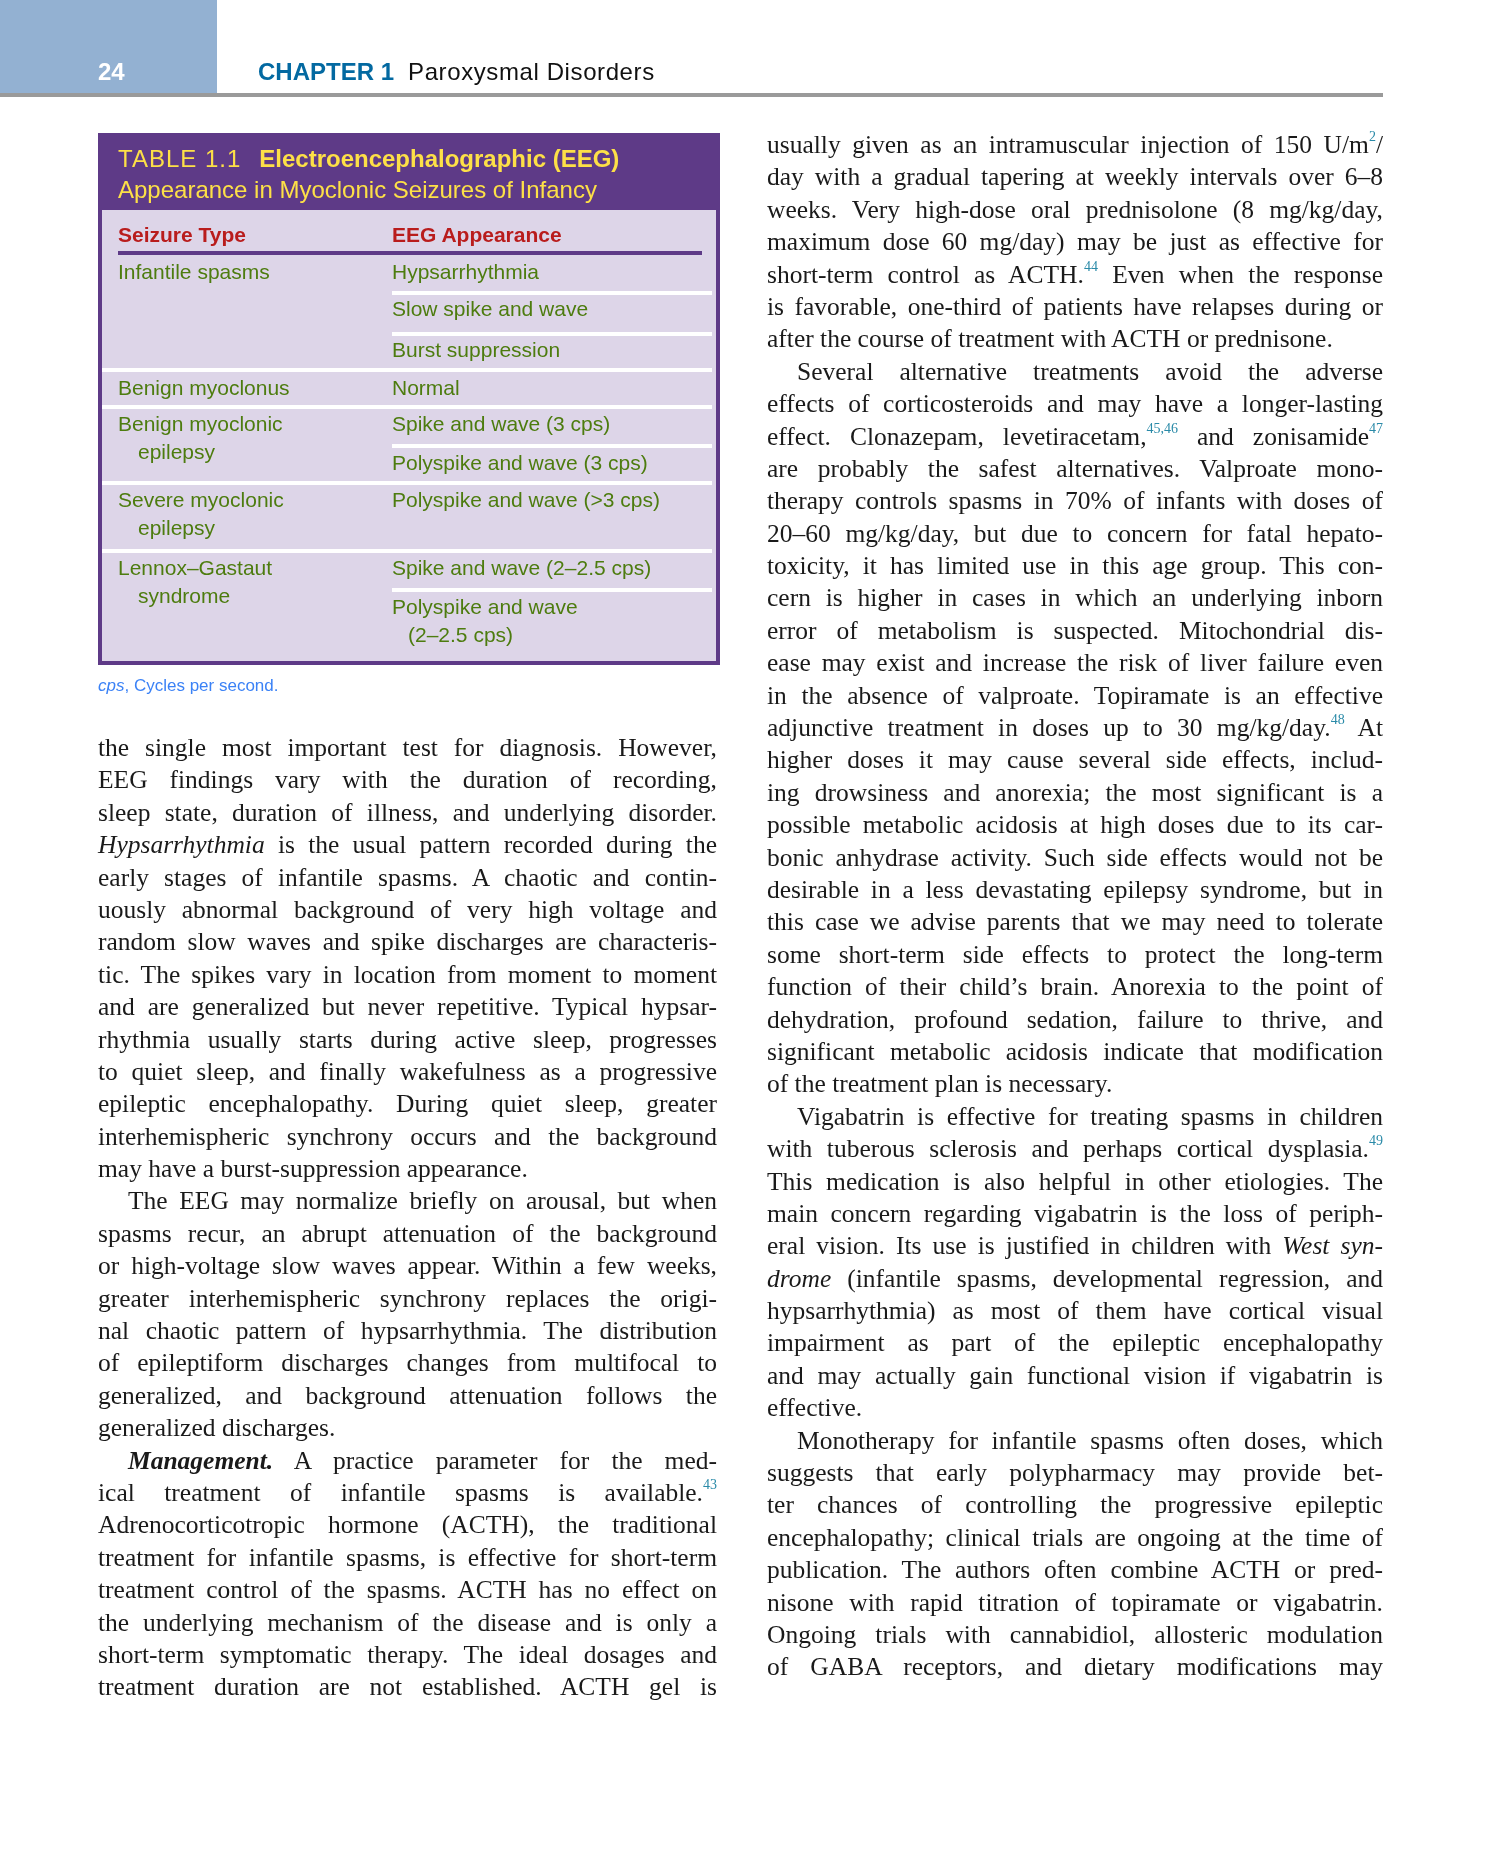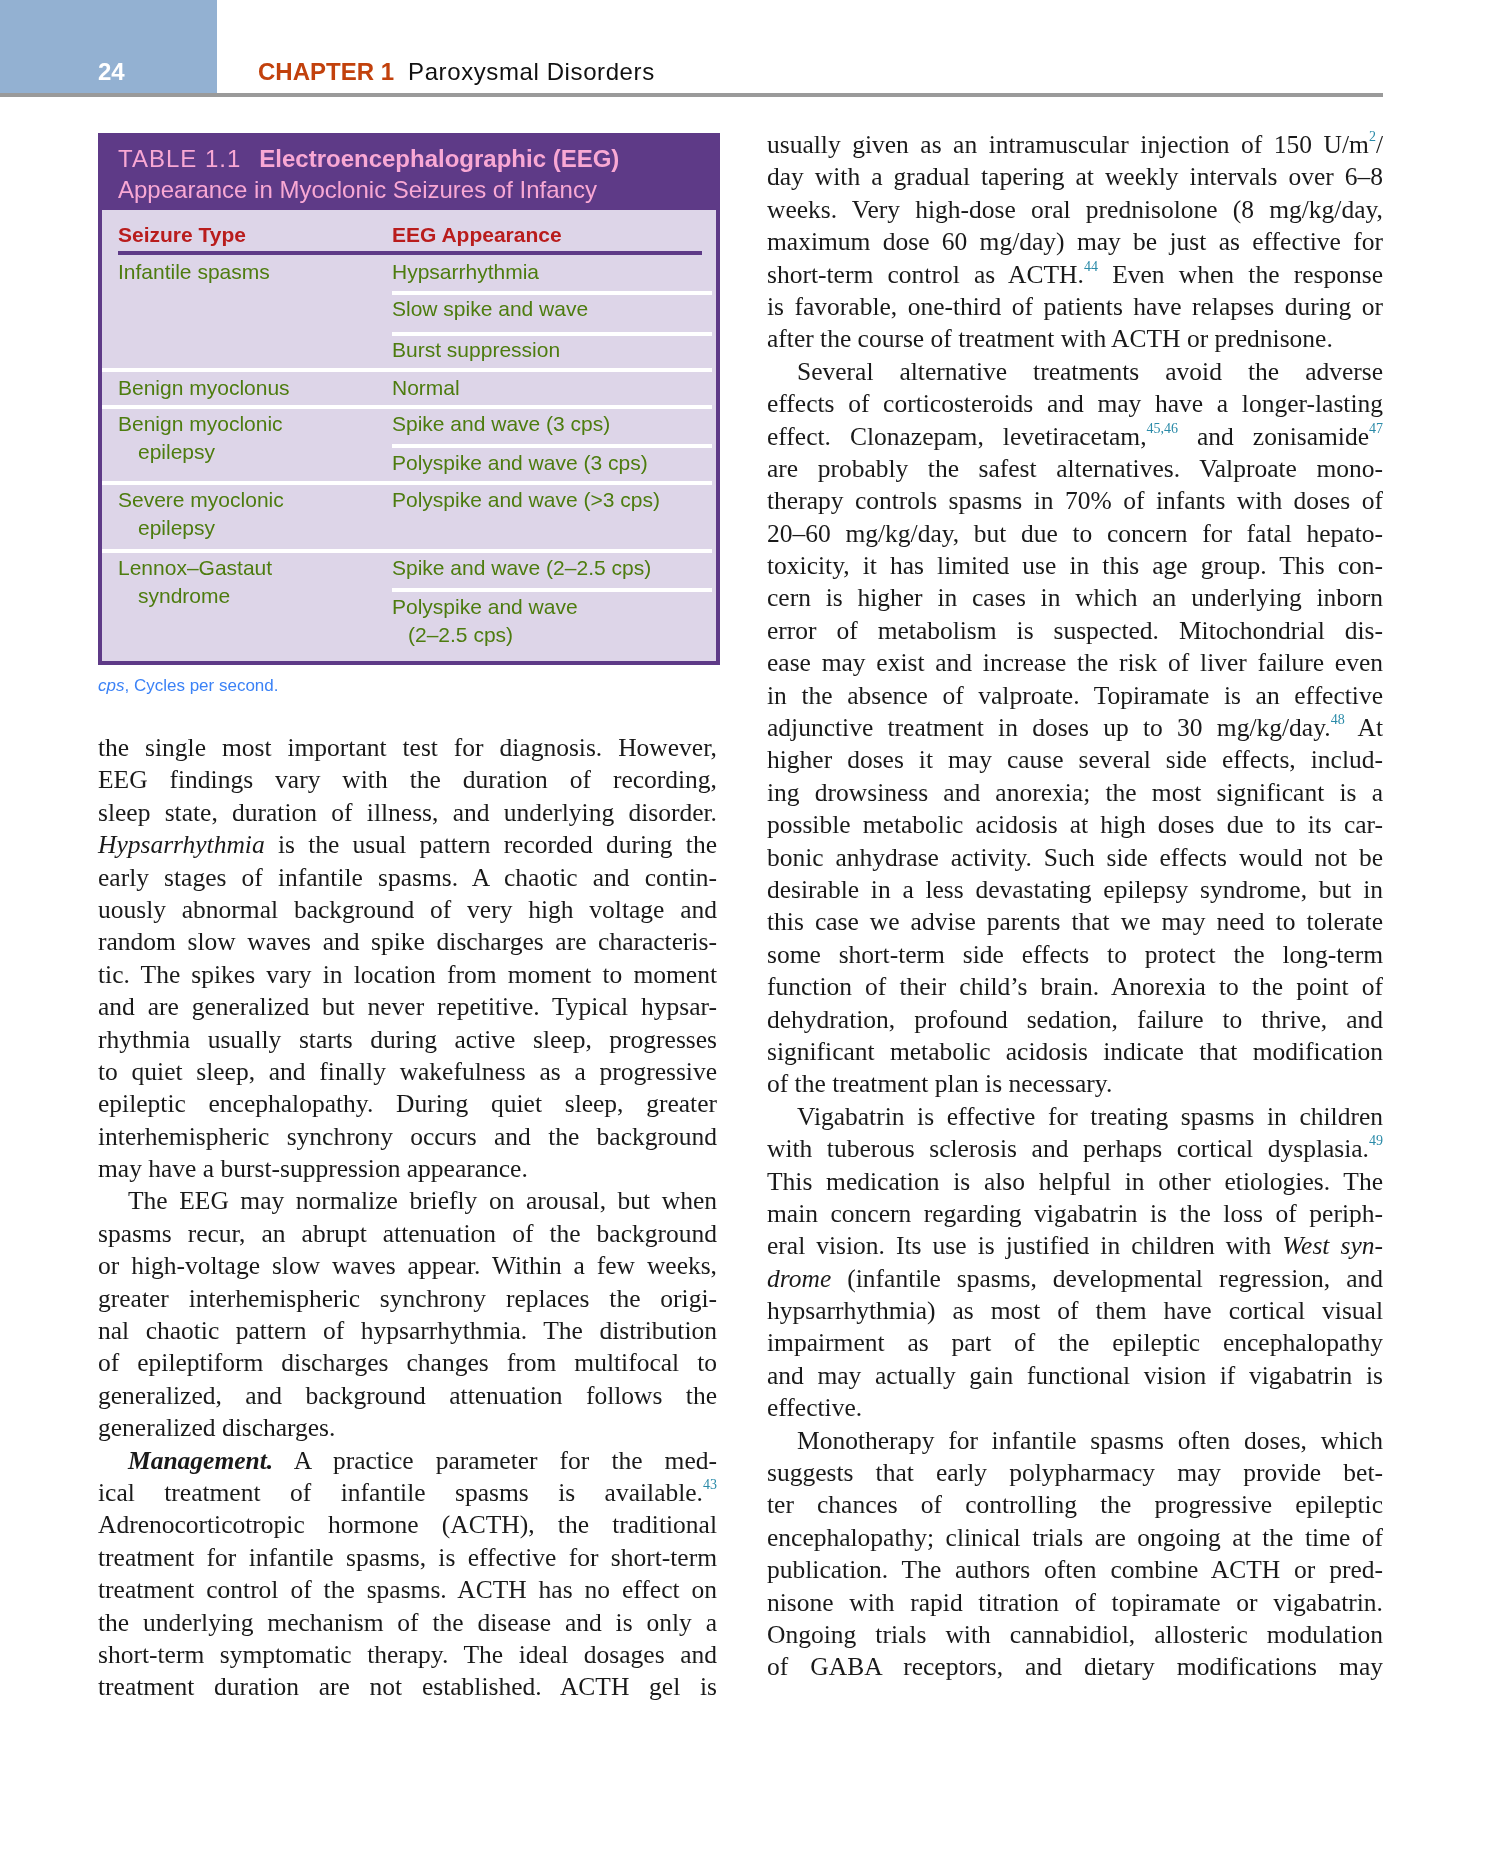--- a/index.html
+++ b/index.html
@@ -1,25 +1,25 @@
 <!DOCTYPE html>
 <html><head>
 <meta charset="utf-8">
 <style>
   html,body{margin:0;padding:0;}
   body{width:1500px;height:1850px;background:#ffffff;position:relative;overflow:hidden;}
   .hdr-block{position:absolute;left:0;top:0;width:217px;height:95px;background:#93b1d2;}
   .pgnum{position:absolute;left:98px;top:58px;font-family:"Liberation Sans",sans-serif;font-weight:bold;font-size:24px;color:#ffffff;}
   .hdr-rule{position:absolute;left:0;top:93px;width:1383px;height:4px;background:#9a9a9a;}
   .chap{position:absolute;left:258px;top:58px;font-family:"Liberation Sans",sans-serif;font-size:24px;color:#111;white-space:nowrap;}
-  .chap .lab{font-weight:bold;color:#c2410c;margin-right:14px;}
+  .chap .lab{font-weight:bold;color:#0369a1;margin-right:14px;}
   .chap .ttl{letter-spacing:0.6px;}
 
   .tbl{position:absolute;left:98px;top:133px;width:622px;height:532px;box-sizing:border-box;border:4px solid #5e3a87;background:#ddd5e8;font-family:"Liberation Sans",sans-serif;}
-  .tbl-head{position:absolute;left:0;top:0;right:0;height:73px;background:#5e3a87;color:#f9a8d4;}
+  .tbl-head{position:absolute;left:0;top:0;right:0;height:73px;background:#5e3a87;color:#fde047;}
   .tbl-head .l1{position:absolute;left:16px;top:8px;font-size:24px;white-space:nowrap;}
   .tbl-head .l1 .num{font-weight:normal;letter-spacing:1px;margin-right:18px;}
   .tbl-head .l1 .t{font-weight:bold;}
   .tbl-head .l2{position:absolute;left:16px;top:39px;font-size:24px;font-weight:normal;white-space:nowrap;}
   .colh{position:absolute;top:86px;font-size:21px;font-weight:bold;color:#b91c1c;}
   .colh-rule{position:absolute;left:16px;right:14px;top:114px;height:4px;background:#5e3a87;}
   .cell{position:absolute;font-size:21px;color:#4d7c0f;line-height:30px;white-space:nowrap;}
   .sep{position:absolute;height:4px;background:#ffffff;}
 
   .caption{position:absolute;left:98px;top:676px;font-family:"Liberation Sans",sans-serif;font-size:17px;color:#3b82f6;}

